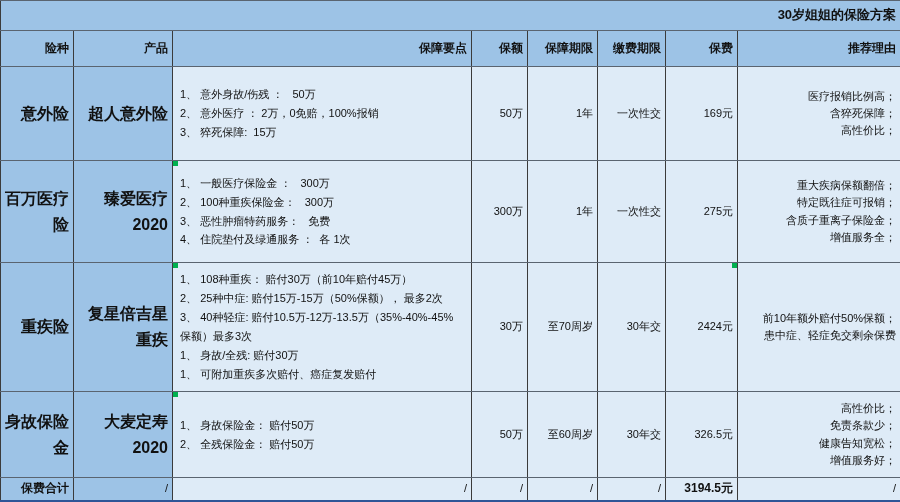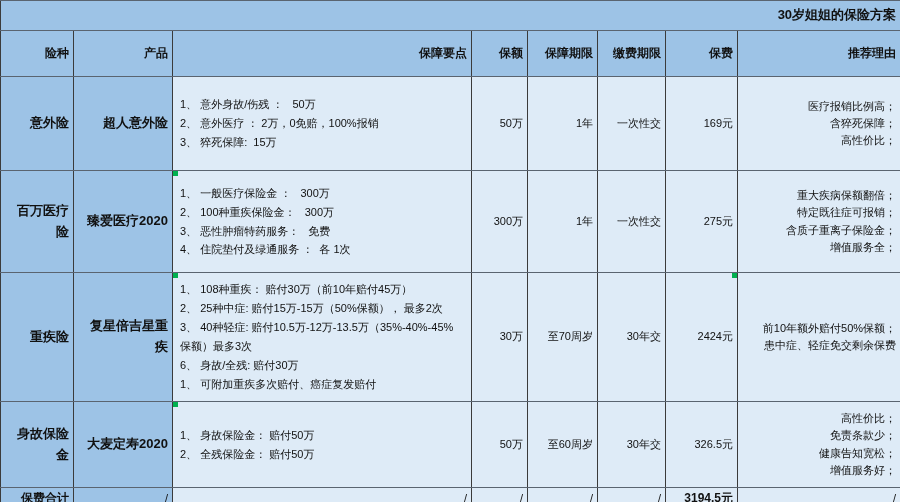--- a/index.html
+++ b/index.html
@@ -33,37 +33,37 @@
     padding:1px 4px;
     overflow:hidden;
     vertical-align:middle;
     text-align:right;
     font-size:11px;
     line-height:1.6;
   }
   .bg-blue{background:var(--header-bg);}
   .bg-light{background:var(--cell-bg);}
   tr.title-row{height:30px;}
-  tr.head-row{height:46px;}
+  tr.head-row{height:36px;}
   tr.r0{height:94px;}
   tr.r1{height:102px;}
   tr.r2{height:129px;}
   tr.r3{height:86px;}
   tr.foot-row{height:24px;}
   .title-cell{
     font-size:13px;
     font-weight:bold;
   }
   th{
     font-size:12px;
     font-weight:bold;
   }
   td.type-cell,td.product-cell{
     font-weight:bold;
-    font-size:13px;
+    font-size:16px;
     margin-left:16px;
   }
   td.points-cell{
     text-align:left;
     padding-left:7px;
     padding-right:11px;
     position:relative;
   }
   .point-line{
     white-space:pre-wrap;
@@ -156,21 +156,21 @@
   </tr>
 
   <tr class="r2">
     <td class="bg-blue type-cell">重疾险</td>
     <td class="bg-blue product-cell">复星倍吉星重疾</td>
     <td class="bg-light points-cell">
       <span class="corner-marker tl"></span>
       <div class="point-line">1、 108种重疾： 赔付30万（前10年赔付45万）</div>
       <div class="point-line">2、 25种中症: 赔付15万-15万（50%保额）， 最多2次</div>
       <div class="point-line">3、 40种轻症: 赔付10.5万-12万-13.5万（35%-40%-45%保额）最多3次</div>
-      <div class="point-line">6、 身故/全残: 赔付30万</div>
+      <div class="point-line">1、 身故/全残: 赔付30万</div>
       <div class="point-line">1、 可附加重疾多次赔付、癌症复发赔付</div>
     </td>
     <td class="bg-light">30万</td>
     <td class="bg-light">至70周岁</td>
     <td class="bg-light">30年交</td>
     <td class="bg-light premium-cell">
       <span class="corner-marker tr"></span>
       <span>2424元</span>
     </td>
     <td class="bg-light">

